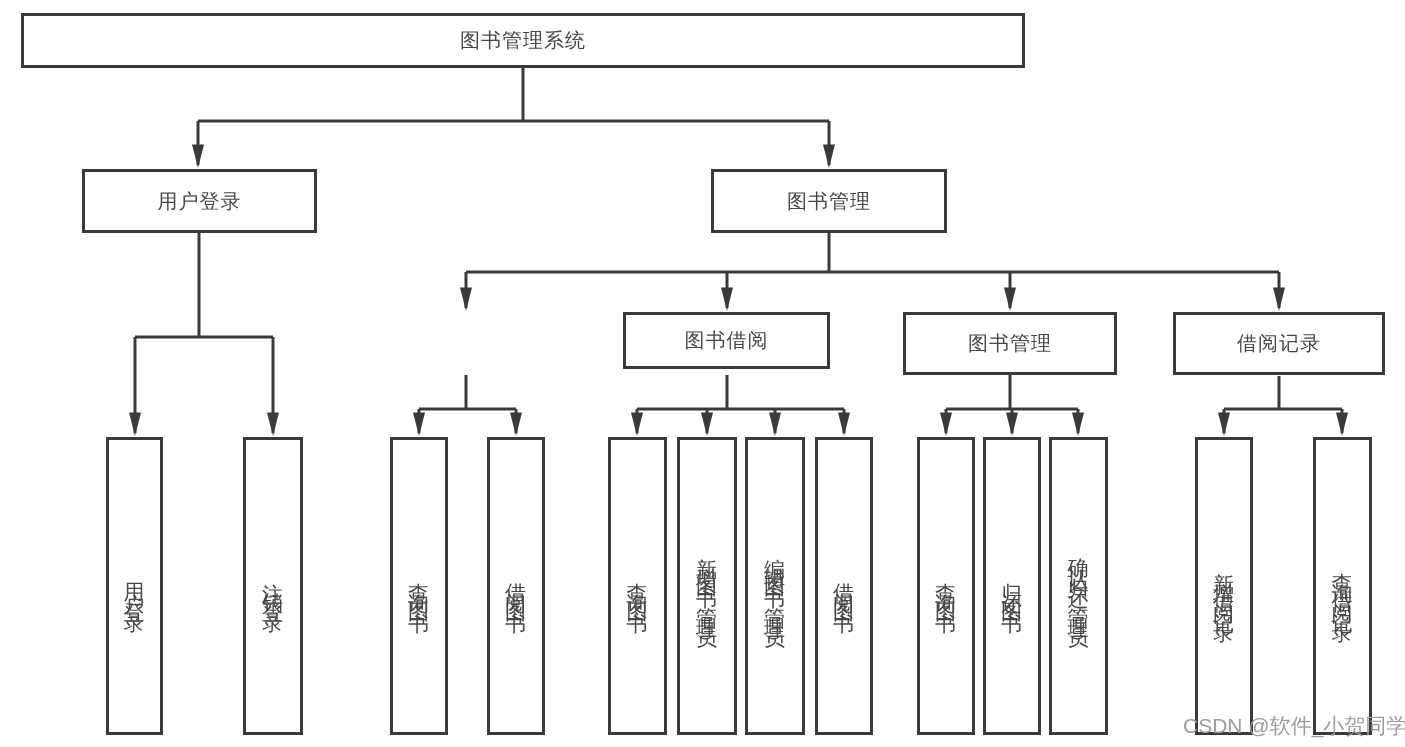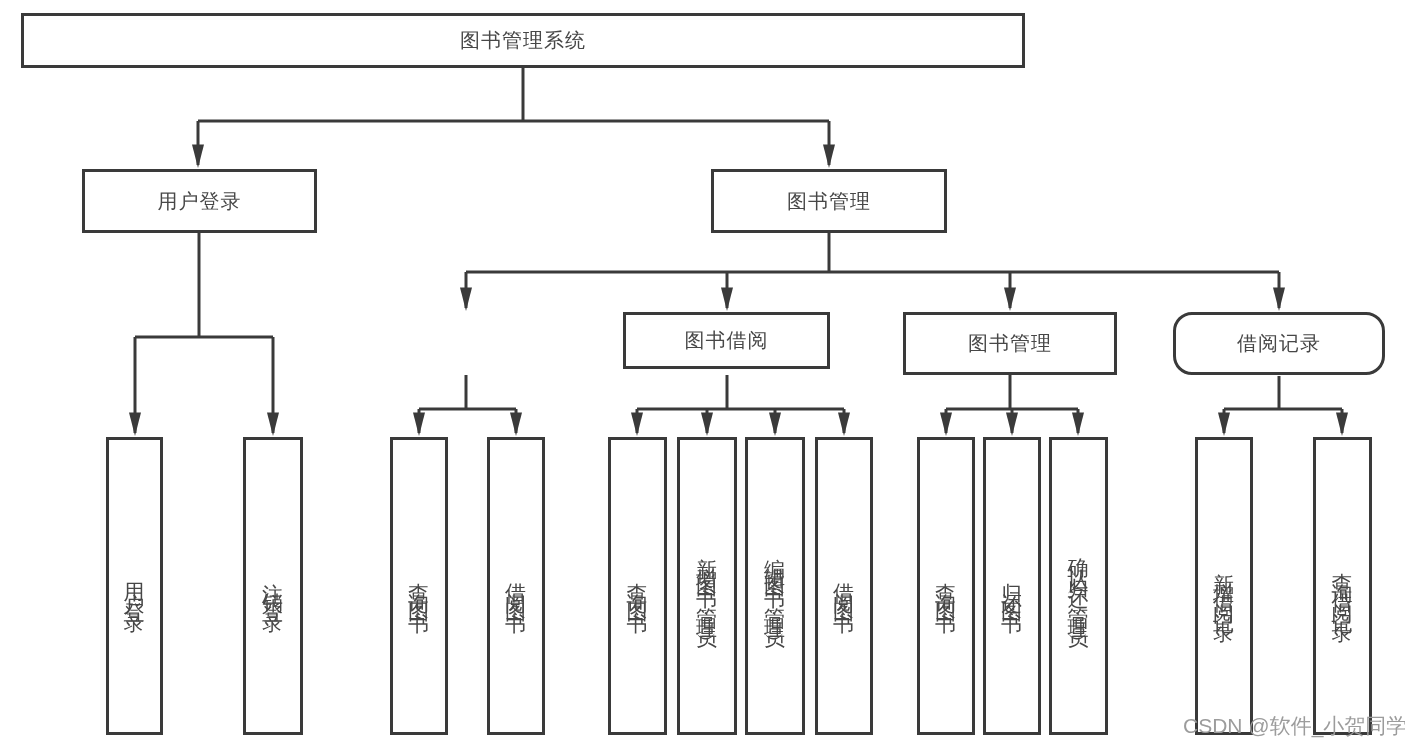--- a/index.html
+++ b/index.html
@@ -106,21 +106,21 @@
   <div class="node" style="left:711px;top:169px;width:236px;height:64px;">
     <span>图书管理</span>
   </div>
 
   <div class="node" style="left:623px;top:312px;width:207px;height:57px;">
     <span>图书借阅</span>
   </div>
   <div class="node" style="left:903px;top:312px;width:214px;height:63px;">
     <span>图书管理</span>
   </div>
-  <div class="node" style="left:1173px;top:312px;width:212px;height:63px;border-radius:19px;">
+  <div class="node" style="left:1173px;top:312px;width:212px;height:63px;">
     <span>借阅记录</span>
   </div>
 
   <div class="vnode" style="left:106px;top:437px;width:57px;height:298px;">
     <span class="vtext">用户登录</span>
   </div>
   <div class="vnode" style="left:243px;top:437px;width:60px;height:298px;">
     <span class="vtext">注销登录</span>
   </div>
 

